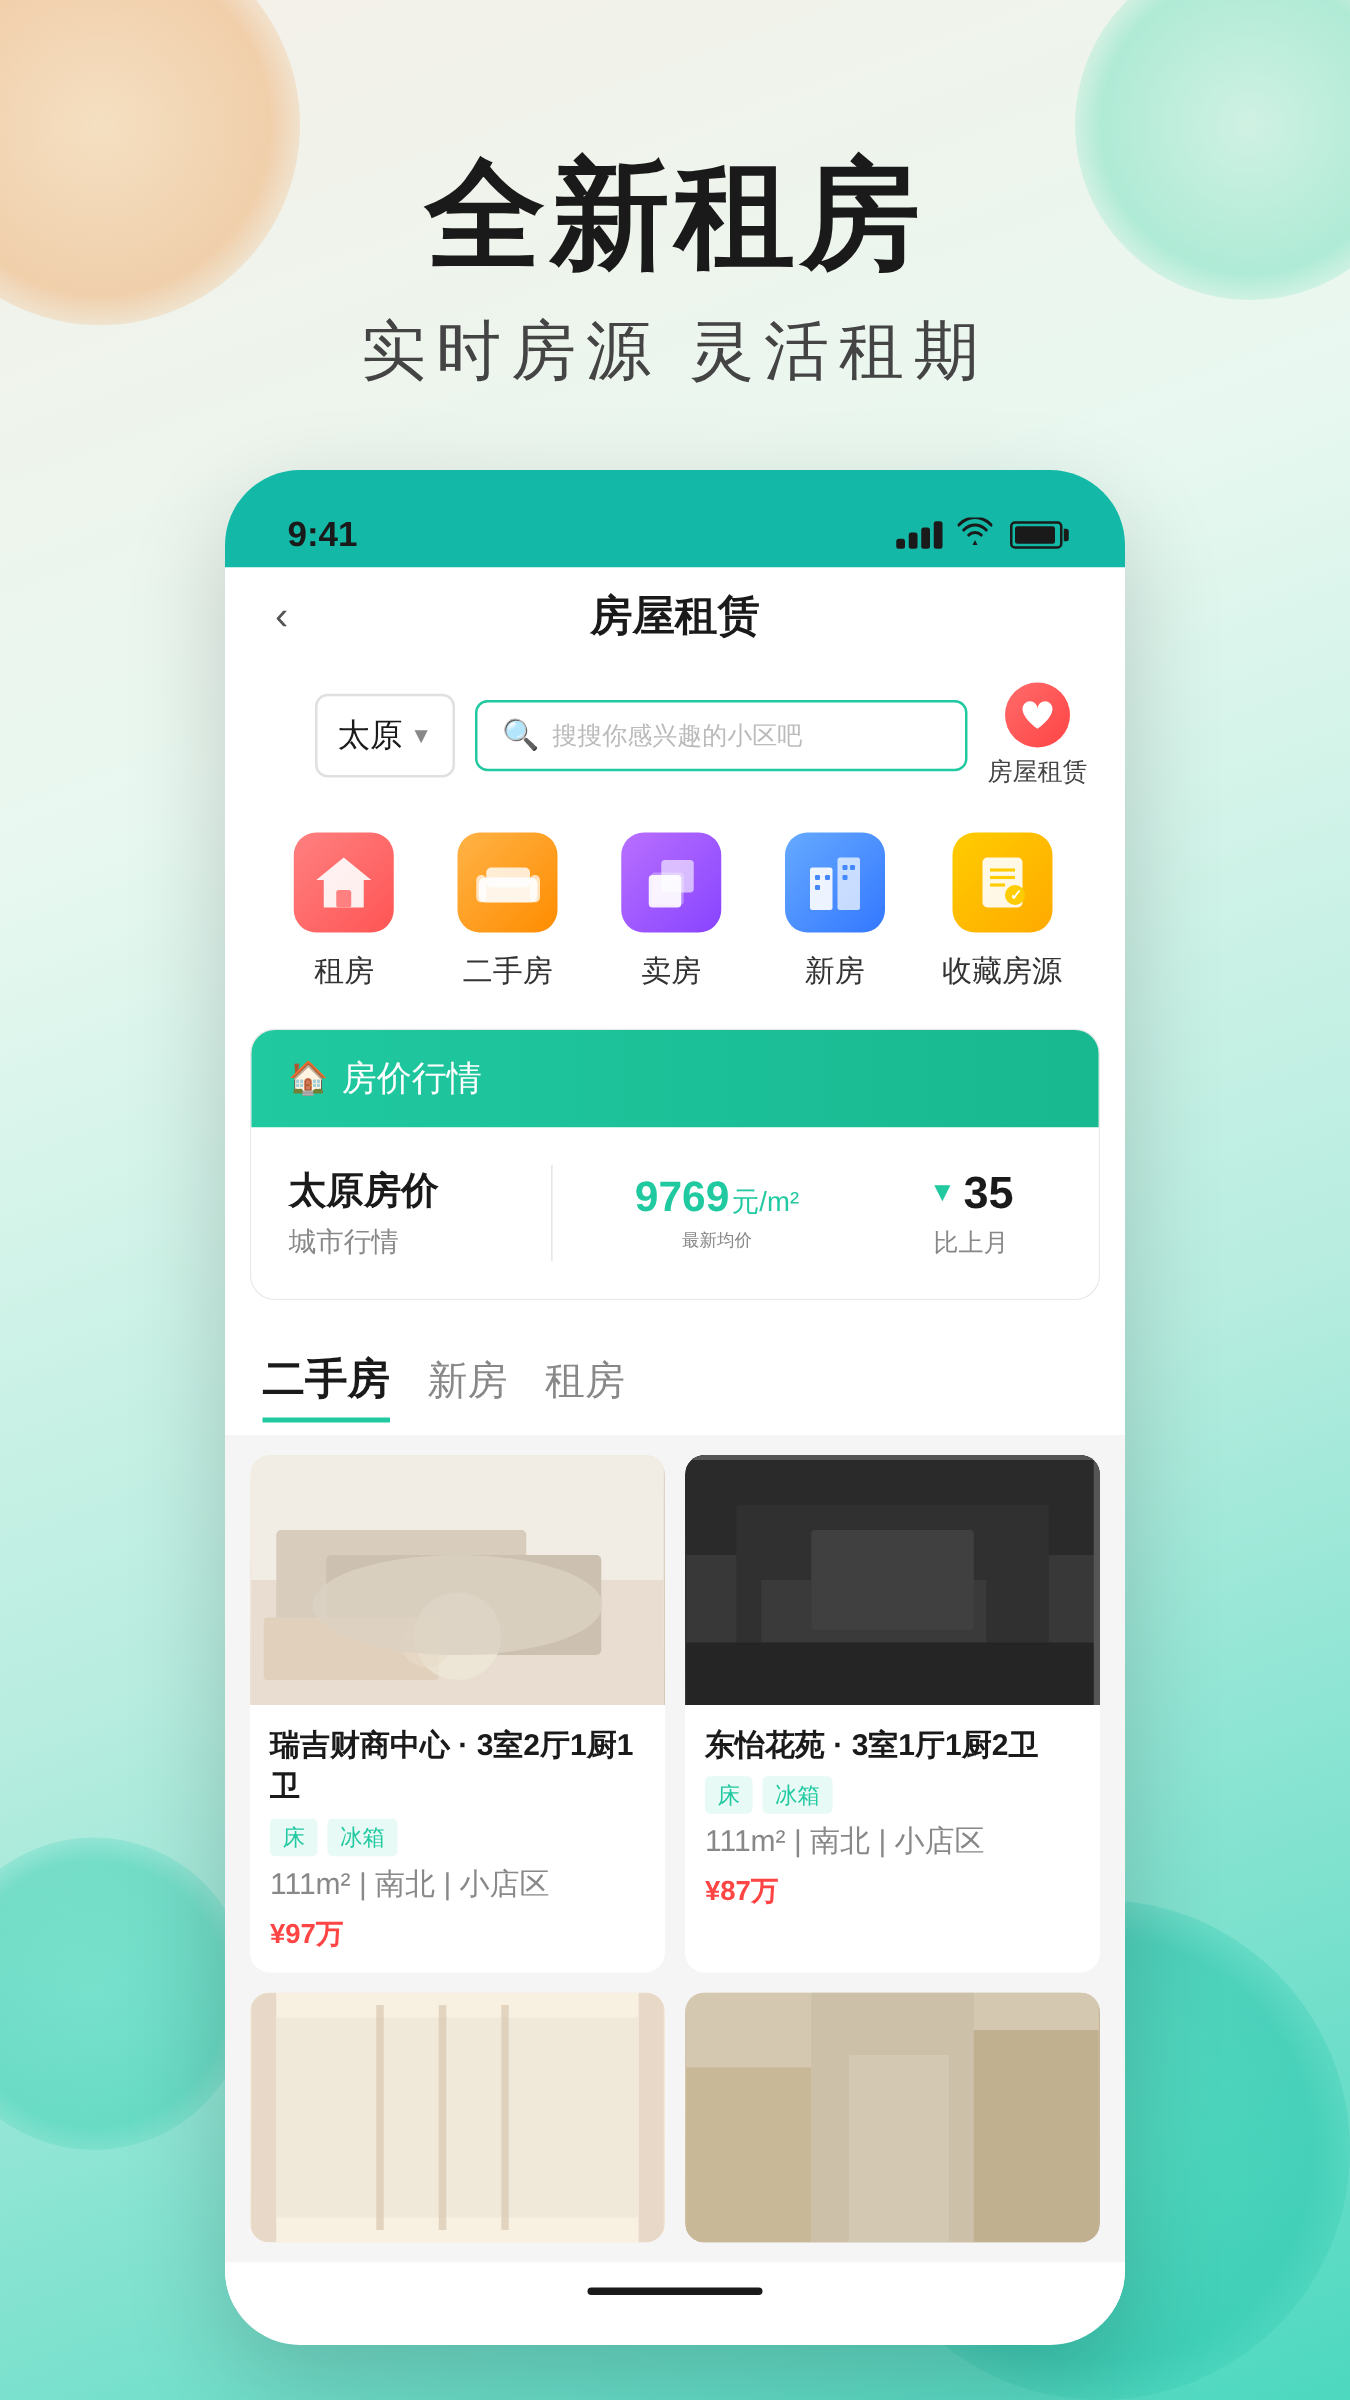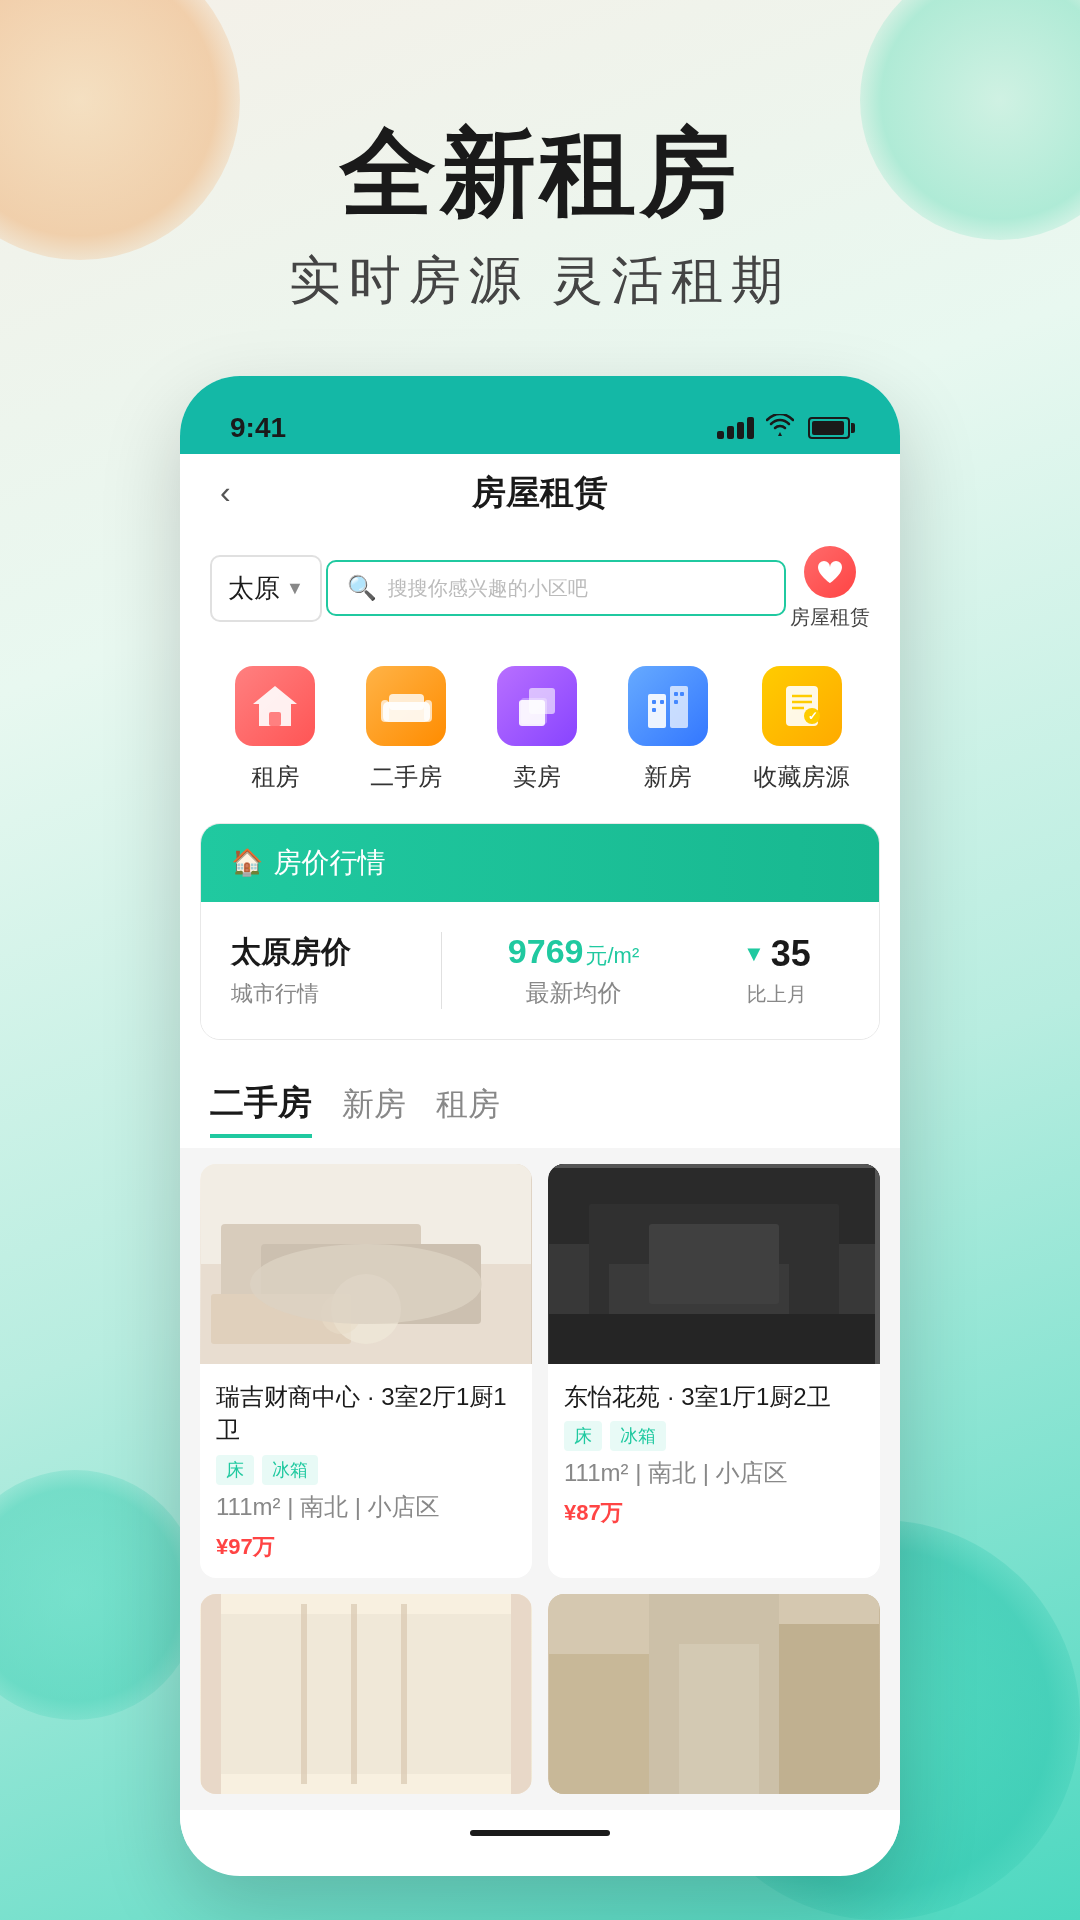--- a/index.html
+++ b/index.html
@@ -171,22 +171,23 @@
       font-size: 34px;
       font-weight: 600;
       color: #1a1a1a;
     }
 
     
     .search-area {
       display: flex;
       align-items: center;
       padding: 10px 30px;
-      gap: 4px;
+      gap: 16px;
       background: #fff;
+      margin-left: 42px;
     }
     .city-selector {
       display: flex;
       align-items: center;
       gap: 6px;
       border: 2px solid #e0e0e0;
       border-radius: 10px;
       padding: 14px 16px;
       min-width: 110px;
       cursor: pointer;
@@ -367,21 +368,21 @@
     .market-price {
       font-size: 34px;
       font-weight: 700;
       color: #20c9a0;
     }
     .market-price-unit {
       font-size: 22px;
       color: #20c9a0;
     }
     .market-price-label {
-      font-size: 24px;
+      font-size: 14px;
       color: #888;
       margin-top: 6px;
     }
     .market-change-info {
       flex: 0.8;
       text-align: center;
     }
     .market-change {
       display: flex;
       align-items: center;
@@ -441,21 +442,21 @@
     .listing-image-placeholder {
       width: 100%;
       height: 200px;
     }
     .listing-info {
       padding: 16px;
     }
     .listing-title {
       font-size: 24px;
       color: #1a1a1a;
-      font-weight: 400;
+      font-weight: 700;
       line-height: 1.4;
     }
     .listing-tags {
       display: flex;
       gap: 8px;
       margin-top: 8px;
     }
     .listing-tag {
       font-size: 18px;
       color: #20c9a0;

